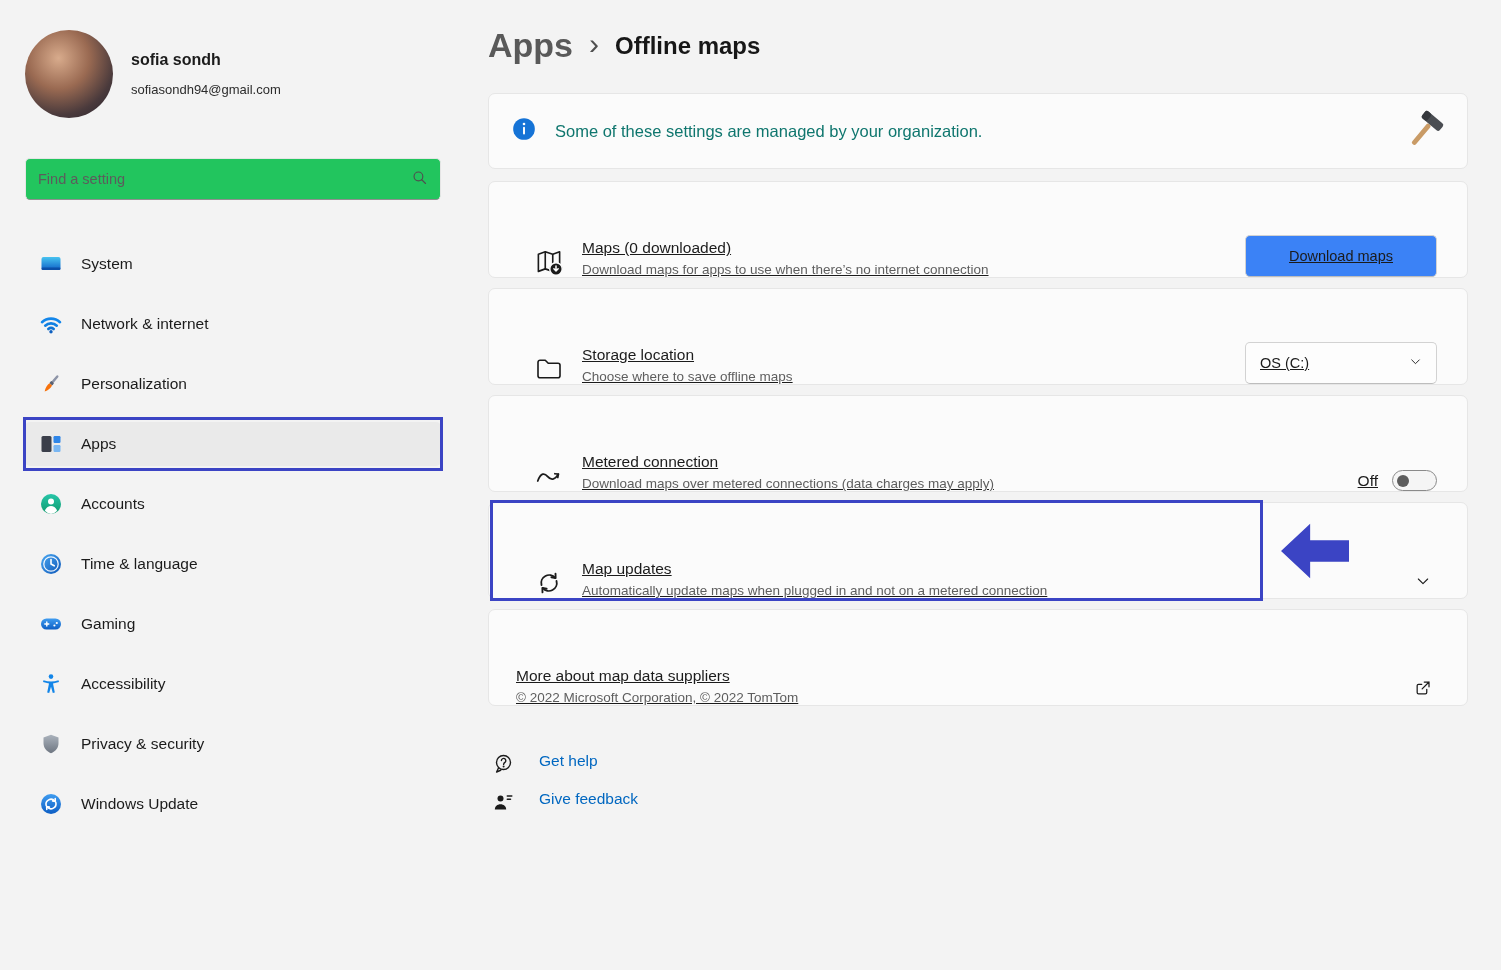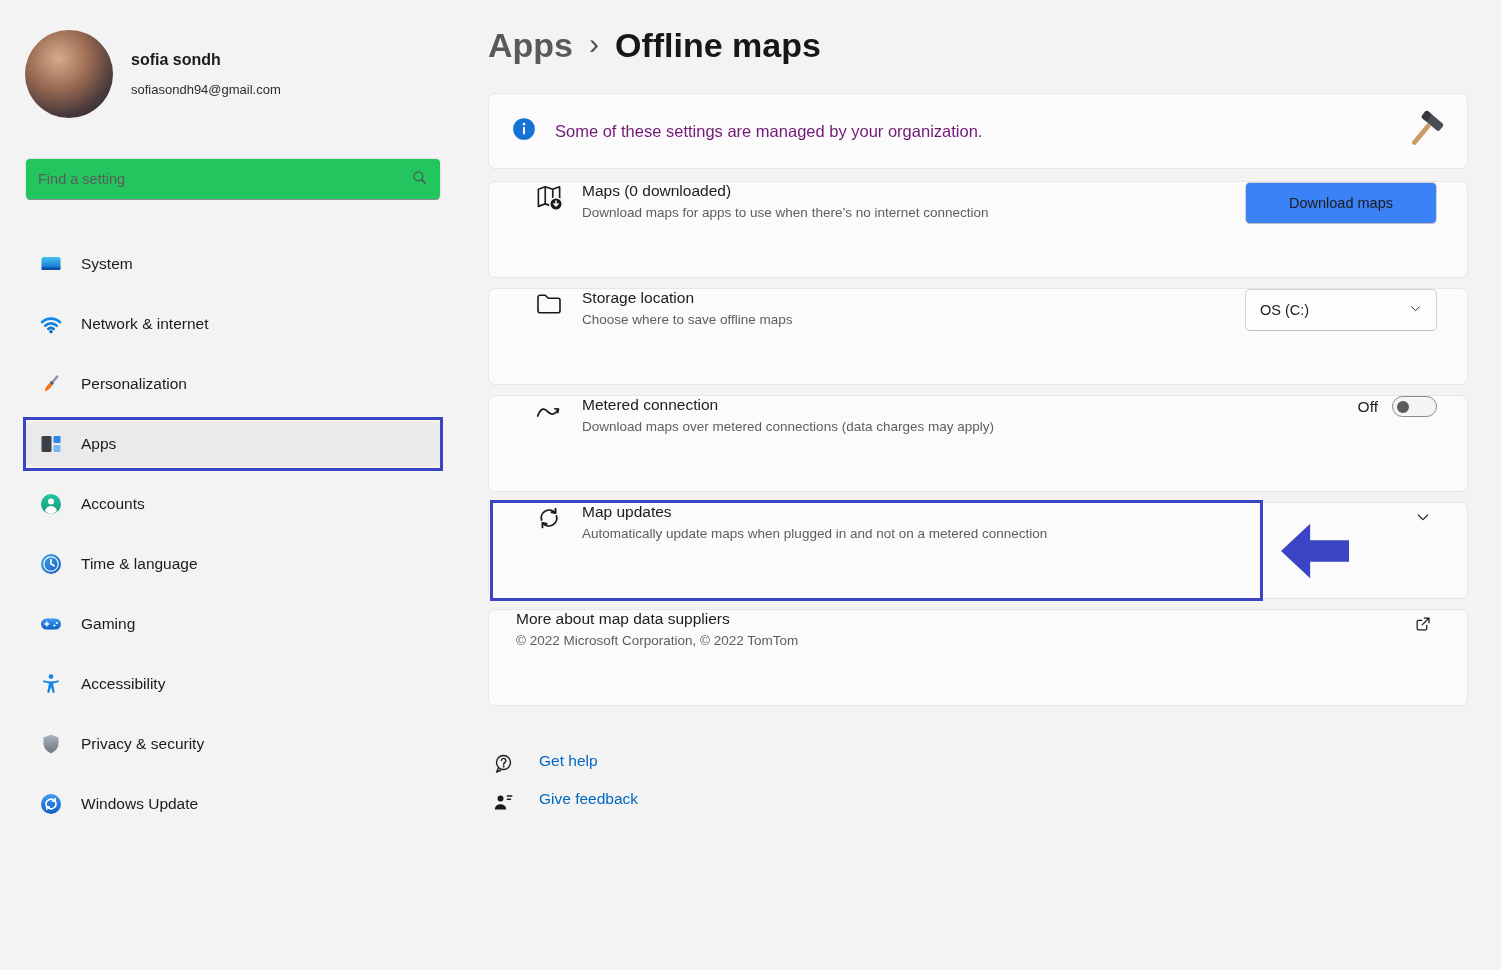--- a/index.html
+++ b/index.html
@@ -39,28 +39,28 @@
   .nav-icon{width:24px; height:24px; display:flex; flex-shrink:0;}
   .nav-icon svg{width:24px; height:24px;}
   .nav-label{font-size:15.5px;}
   .annotation-box-apps{position:absolute; left:-2px; right:-2px; top:-5px; bottom:-5px; border:3px solid var(--annotation); pointer-events:none;}
 
   
   .main{flex:1; padding:0 33px 0 23px;}
   .page-title-row{display:flex; align-items:center; gap:16px; margin-top:26px;}
   .crumb-parent{font-size:34px; font-weight:600; color:#595959; cursor:pointer;}
   .crumb-sep{font-size:30px; color:#4f4f4f; padding-bottom:4px;}
-  .crumb-current{font-size:34px; font-weight:700; color:#171717;}
+  .crumb-current{font-size:24px; font-weight:700; color:#171717;}
 
   .banner{margin-top:28px; min-height:76px; background:var(--card_bg); border:1px solid var(--card_border); border-radius:7px; display:flex; align-items:center; gap:18px; padding:0 20px 0 22px;}
-  .banner-text{font-size:16.5px; color:#701a75;}
+  .banner-text{font-size:16.5px; color:#0f766e;}
   .hammer{margin-left:auto; width:46px; height:46px;}
 
   .cards{margin-top:12px; display:flex; flex-direction:column; gap:10px;}
-  .card{background:var(--card_bg); border:1px solid var(--card_border); border-radius:7px; min-height:97px; display:flex; align-items:flex-start; padding:0 30px 0 45px; position:relative;}
+  .card{background:var(--card_bg); border:1px solid var(--card_border); border-radius:7px; min-height:97px; display:flex; align-items:flex-end; padding:0 30px 0 45px; position:relative;text-decoration:underline;}
   .card-icon{width:30px; height:30px; margin-right:18px; flex-shrink:0; display:flex;}
   .card-icon svg{width:30px; height:30px;}
   .card-title{font-size:15.5px; color:var(--text_primary);}
   .card-sub{font-size:13.5px; color:var(--text_secondary); margin-top:5px;}
   .card-right{margin-left:auto; display:flex; align-items:center; gap:14px;}
 
   .btn{height:42px; min-width:192px; background:#3b82f6; border:1px solid #d2d2d2; border-bottom-color:#bdbdbd; border-radius:5px; font-size:14.5px; color:var(--text_primary); cursor:pointer; font-family:"Liberation Sans",sans-serif; padding:0 22px;}
   .dropdown{height:42px; min-width:192px; background:#fdfdfd; border:1px solid #d2d2d2; border-bottom-color:#bdbdbd; border-radius:5px; font-size:14.5px; display:flex; align-items:center; justify-content:space-between; padding:0 14px; cursor:pointer;}
 
   .toggle-label{font-size:15.5px;}

